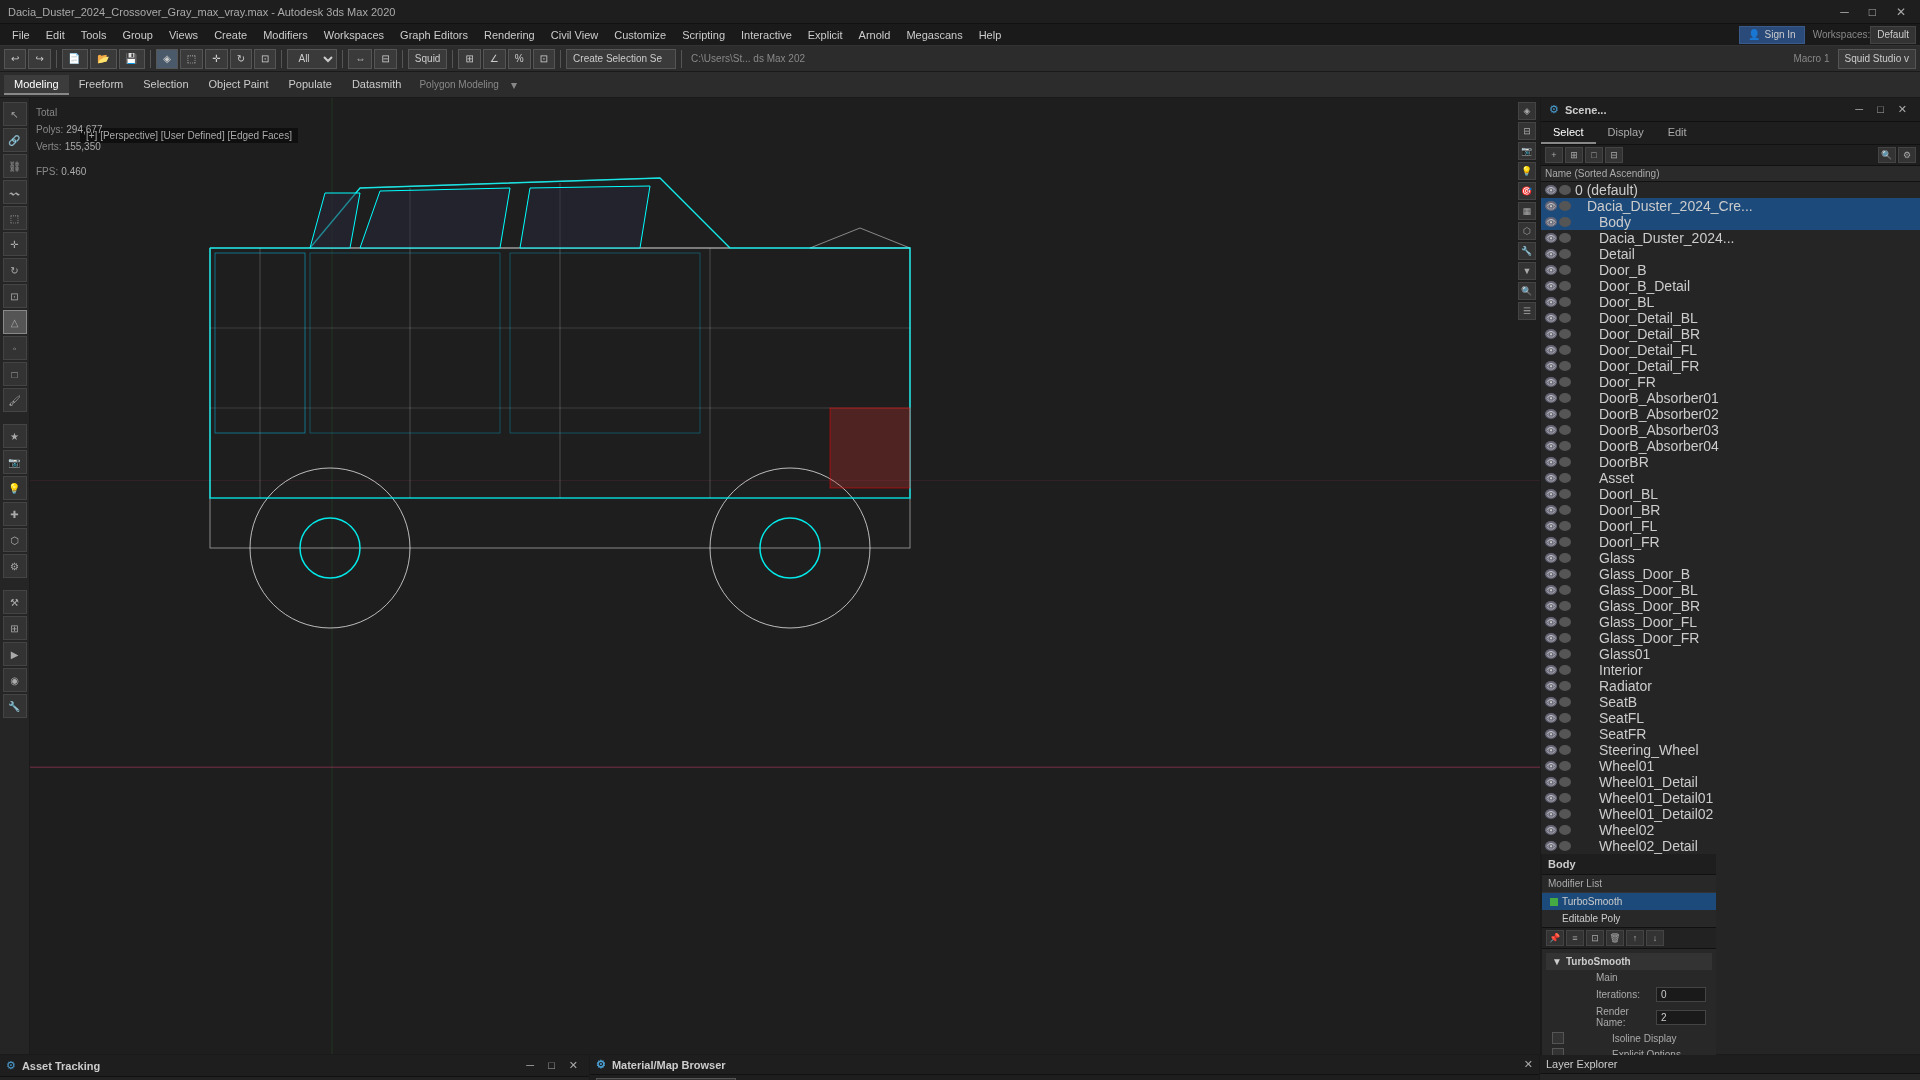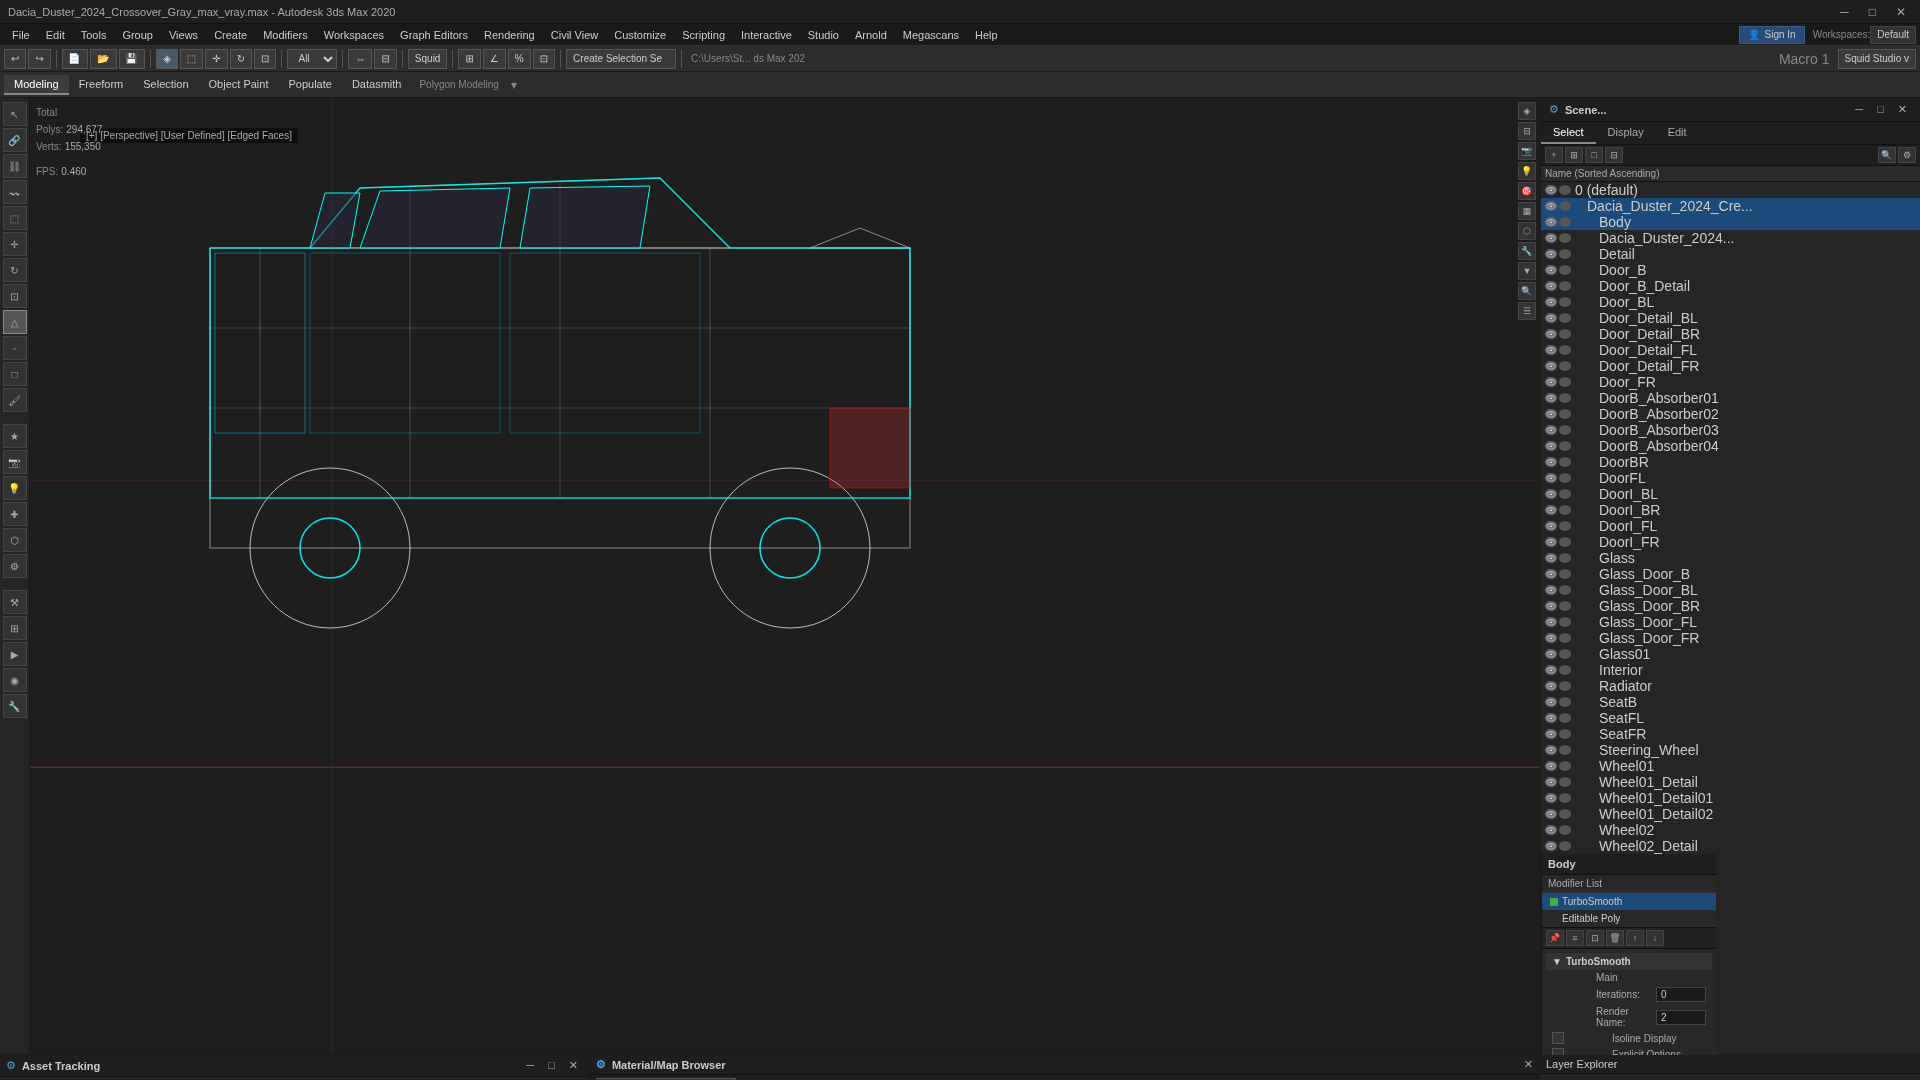--- a/index.html
+++ b/index.html
@@ -136,21 +136,21 @@
   <div class="menu-item">Views</div>
   <div class="menu-item">Create</div>
   <div class="menu-item">Modifiers</div>
   <div class="menu-item">Workspaces</div>
   <div class="menu-item">Graph Editors</div>
   <div class="menu-item">Rendering</div>
   <div class="menu-item">Civil View</div>
   <div class="menu-item">Customize</div>
   <div class="menu-item">Scripting</div>
   <div class="menu-item">Interactive</div>
-  <div class="menu-item">Studio</div>
+  <div class="menu-item">Explicit</div>
   <div class="menu-item">Arnold</div>
   <div class="menu-item">Megascans</div>
   <div class="menu-item">Help</div>
   <div style="flex:1"></div>
   <button class="sign-in-btn">
     <span>👤</span>
     <span>Sign In</span>
   </button>
   <div style="width:8px"></div>
   <span class="ws-label">Workspaces:</span>
@@ -182,21 +182,21 @@
   <div class="toolbar-sep"></div>
   <button class="toolbar-btn">⊞</button>
   <button class="toolbar-btn">∠</button>
   <button class="toolbar-btn">%</button>
   <button class="toolbar-btn">⊡</button>
   <div class="toolbar-sep"></div>
   <button class="toolbar-btn" style="width:110px;">Create Selection Se</button>
   <div class="toolbar-sep"></div>
   <span style="color:#888;font-size:10px;padding:0 4px;">C:\Users\St... ds Max 202</span>
   <div style="flex:1"></div>
-  <span style="color:#888;font-size:14px;padding:0 6px;">Macro 1</span>
+  <span style="color:#888;font-size:10px;padding:0 6px;">Macro 1</span>
   <button class="toolbar-btn">Squid Studio v</button>
 </div>
 
 <div id="toolbar3">
   <div class="toolbar-tab active">Modeling</div>
   <div class="toolbar-tab">Freeform</div>
   <div class="toolbar-tab">Selection</div>
   <div class="toolbar-tab">Object Paint</div>
   <div class="toolbar-tab">Populate</div>
   <div class="toolbar-tab">Datasmith</div>
@@ -492,21 +492,21 @@
             </div>
             <span class="si-indent" style="width: 24px;"></span>
             <span class="si-name">DoorBR</span>
           </div>
           <div class="scene-item">
             <div class="si-icons">
               <div class="si-eye on" style="font-size: 8px;">👁</div>
               <div class="si-eye"></div>
             </div>
             <span class="si-indent" style="width: 24px;"></span>
-            <span class="si-name">DoorFL</span>
+            <span class="si-name">Asset</span>
           </div>
           <div class="scene-item">
             <div class="si-icons">
               <div class="si-eye on" style="font-size: 8px;">👁</div>
               <div class="si-eye"></div>
             </div>
             <span class="si-indent" style="width: 24px;"></span>
             <span class="si-name">DoorI_BL</span>
           </div>
           <div class="scene-item">

